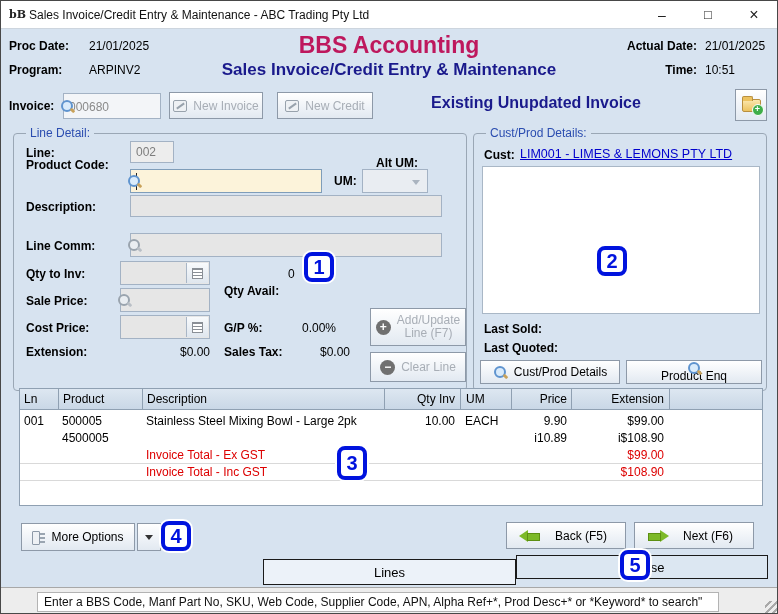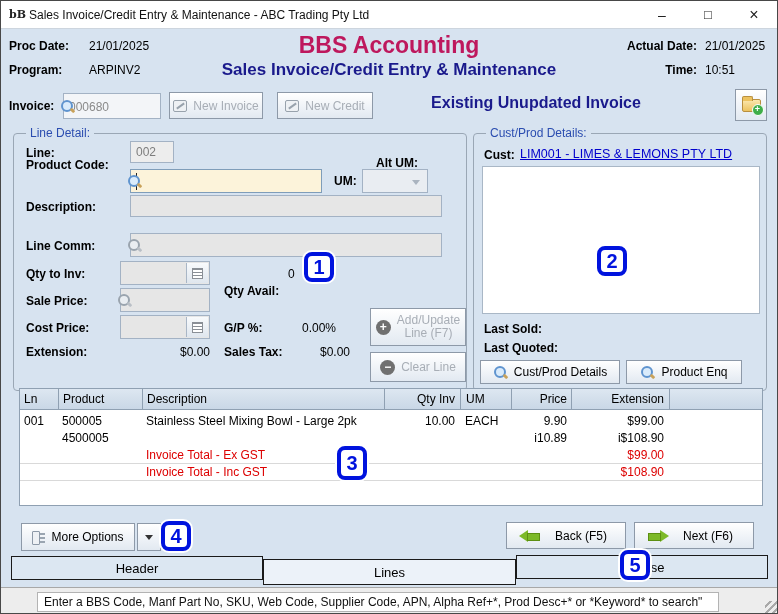--- a/index.html
+++ b/index.html
@@ -221,21 +221,21 @@
     <span class="gb-caption">Cust/Prod Details:</span>
     <span class="abs b" style="left:10px; top:14px;">Cust:</span>
     <span class="abs link" style="left:46px; top:13px;">LIM001 - LIMES &amp; LEMONS PTY LTD</span>
     <div class="abs" style="left:8px; top:32px; width:278px; height:148px; background:#fff; border:1px solid #a9b7c6;"></div>
     <span class="abs b" style="left:10px; top:188px;">Last Sold:</span>
     <span class="abs b" style="left:10px; top:207px;">Last Quoted:</span>
     <div class="btn" style="left:6px; top:226px; width:140px; height:24px;">
       <span class="mag"></span>
       <span>Cust/Prod Details</span>
     </div>
-    <div class="btn" style="left:152px; top:226px; width:116px; height:24px;">
+    <div class="btn" style="left:152px; top:226px; width:136px; height:24px;flex-direction:column;">
       <span class="mag"></span>
       <span>Product Enq</span>
     </div>
   </div>
 
   <div id="lines-table">
     <div class="trow" id="table-header">
       <div class="c-ln b" style="font-weight:normal">Ln</div>
       <div class="c-prod">Product</div>
       <div class="c-desc">Description</div>
@@ -296,21 +296,20 @@
   </div>
   <div class="btn" style="left:505px; top:521px; width:120px; height:27px; justify-content:flex-start; padding-left:12px; gap:14px;">
     <span class="arrow left"></span>
     <span>Back (F5)</span>
   </div>
   <div class="btn" style="left:633px; top:521px; width:120px; height:27px; justify-content:flex-start; padding-left:12px; gap:14px;">
     <span class="arrow right"></span>
     <span>Next (F6)</span>
   </div>
 
-  <div class="tab" style="left:10px; top:555px; width:252px; height:24px; line-height:23px;">Header</div>
   <div class="tab active" style="left:262px; top:558px; width:253px; height:26px; line-height:25px;">Lines</div>
   <div class="tab" style="left:515px; top:554px; width:252px; height:24px; line-height:23px;">Finalise</div>
 
   <div id="statusbar">
     <div id="status-box">Enter a BBS Code, Manf Part No, SKU, Web Code, Supplier Code, APN, Alpha Ref+*, Prod Desc+* or *Keyword* to search"</div>
     <span class="grip"></span>
   </div>
 
   <div class="badge" style="left:303px; top:251px;">1</div>
   <div class="badge" style="left:596px; top:245px;">2</div>

